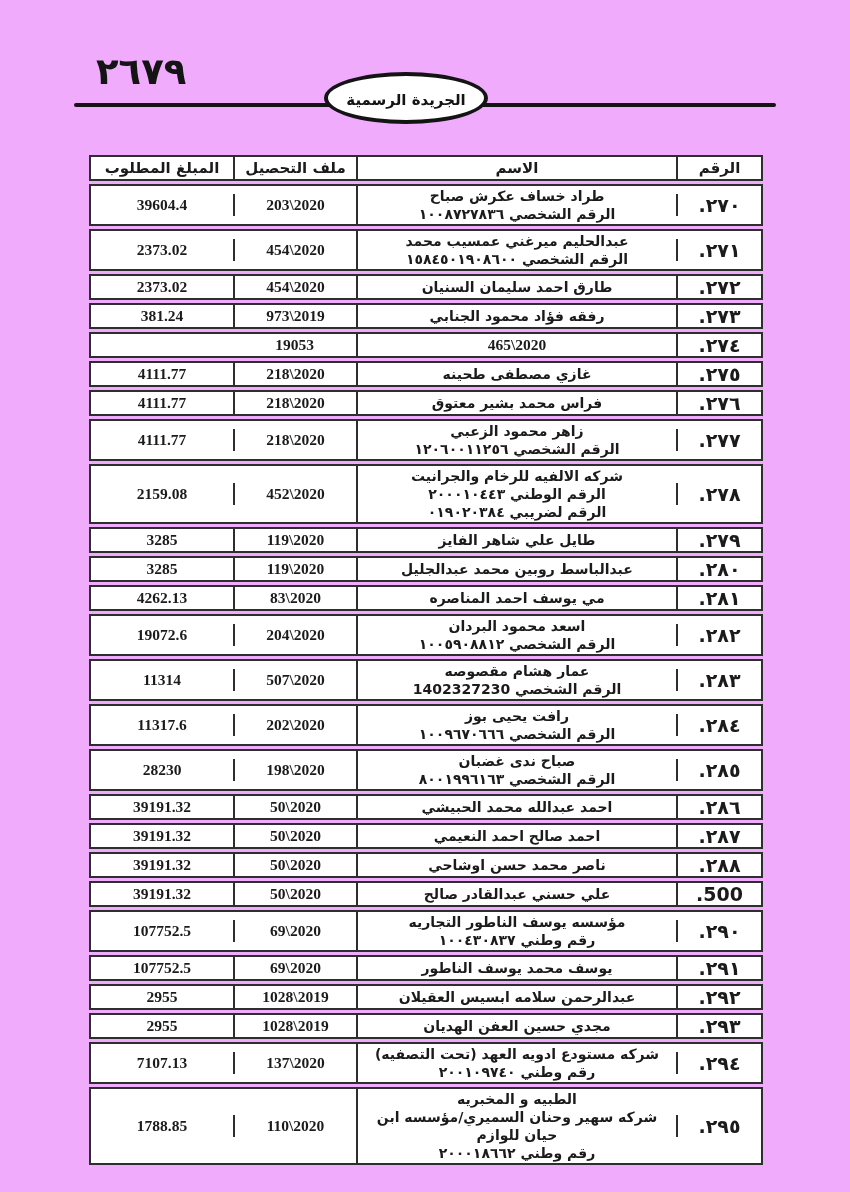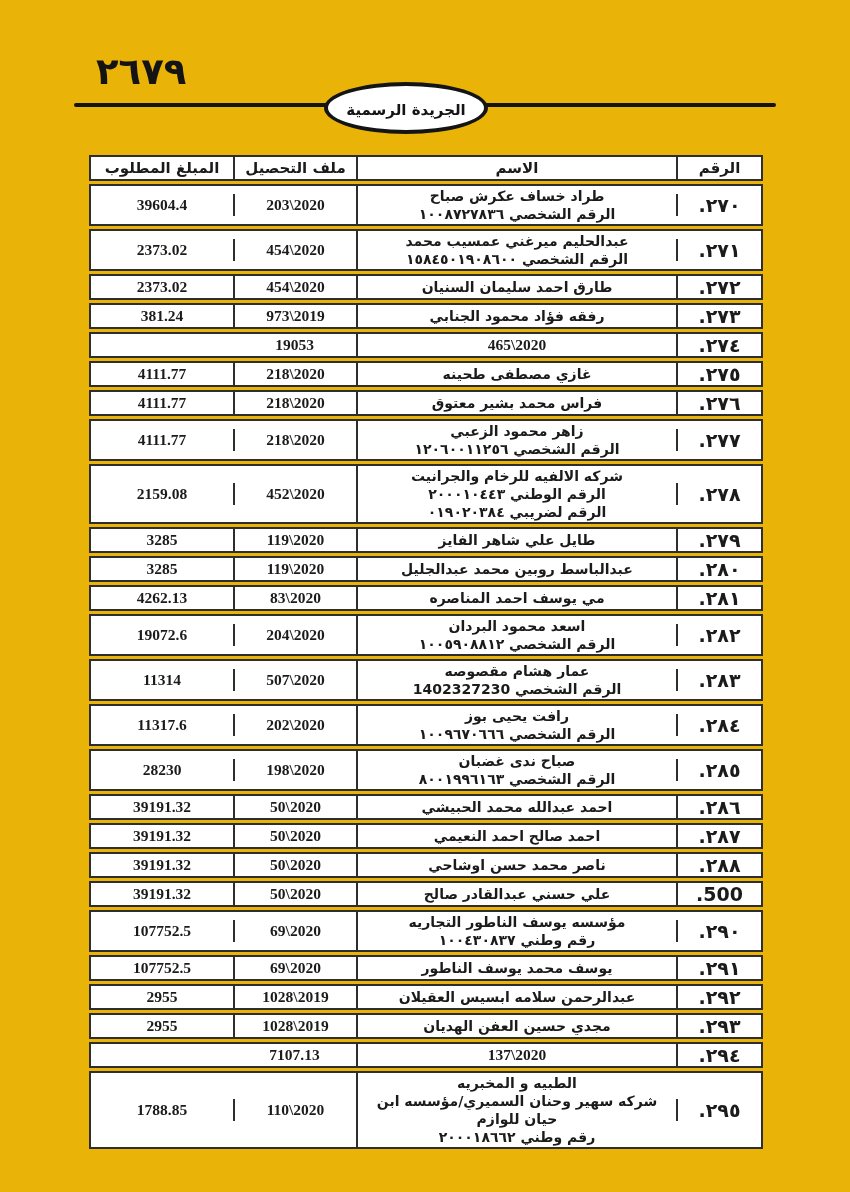--- a/index.html
+++ b/index.html
@@ -4,36 +4,36 @@
 <style>
   * { margin: 0; padding: 0; box-sizing: border-box; }
   html, body { background: #ffffff; }
   body {
     width: 850px; height: 1192px;
     position: relative;
     font-family: "DejaVu Sans", sans-serif;
     color: #1b1b1b;
     overflow: hidden;
   }
-  .sheet { position: absolute; inset: 0; background: #eab308; }
+  .sheet { position: absolute; inset: 0; background: #f0abfc; }
 
   
   .page-number {
     position: absolute; top: 50px; left: 96px;
     font-size: 37px; font-weight: bold; color: #141414;
     letter-spacing: 2px;
     direction: ltr;
   }
   .rule {
     position: absolute; top: 103px; left: 74px;
     width: 702px; height: 4px; background: #141414;
     border-radius: 2px;
   }
   .banner-oval {
-    position: absolute; top: 82px; left: 324px;
+    position: absolute; top: 72px; left: 324px;
     width: 164px; height: 52px;
     background: #ffffff;
     border: 4px solid #141414;
     border-radius: 50%;
     display: flex; align-items: center; justify-content: center;
   }
   .banner-oval span {
     font-size: 15px; font-weight: bold; color: #141414;
     padding-top: 4px;
   }
@@ -320,20 +320,24 @@
     <div class="t-cell cell-number">٢٩٣.</div>
     <div class="t-cell cell-name">
             <div class="name-line">مجدي حسين العفن الهديان</div>
           </div>
     <div class="t-cell cell-file">1028\2019</div>
     <div class="t-cell cell-amount">2955</div>
   </div>
 
   <div class="t-row">
     <div class="t-cell cell-number">٢٩٤.</div>
+    <div class="t-cell cell-name">
+            <div class="name-line">شركه مستودع ادويه العهد (تحت التصفيه)</div>
+            <div class="name-line">رقم وطني ٢٠٠١٠٩٧٤٠</div>
+          </div>
     <div class="t-cell cell-file">137\2020</div>
     <div class="t-cell cell-amount">7107.13</div>
   </div>
 
   <div class="t-row">
     <div class="t-cell cell-number">٢٩٥.</div>
     <div class="t-cell cell-name">
             <div class="name-line">الطبيه و المخبريه</div>
             <div class="name-line">شركه سهير وحنان السميري/مؤسسه ابن حيان للوازم</div>
             <div class="name-line">رقم وطني ٢٠٠٠١٨٦٦٢</div>

